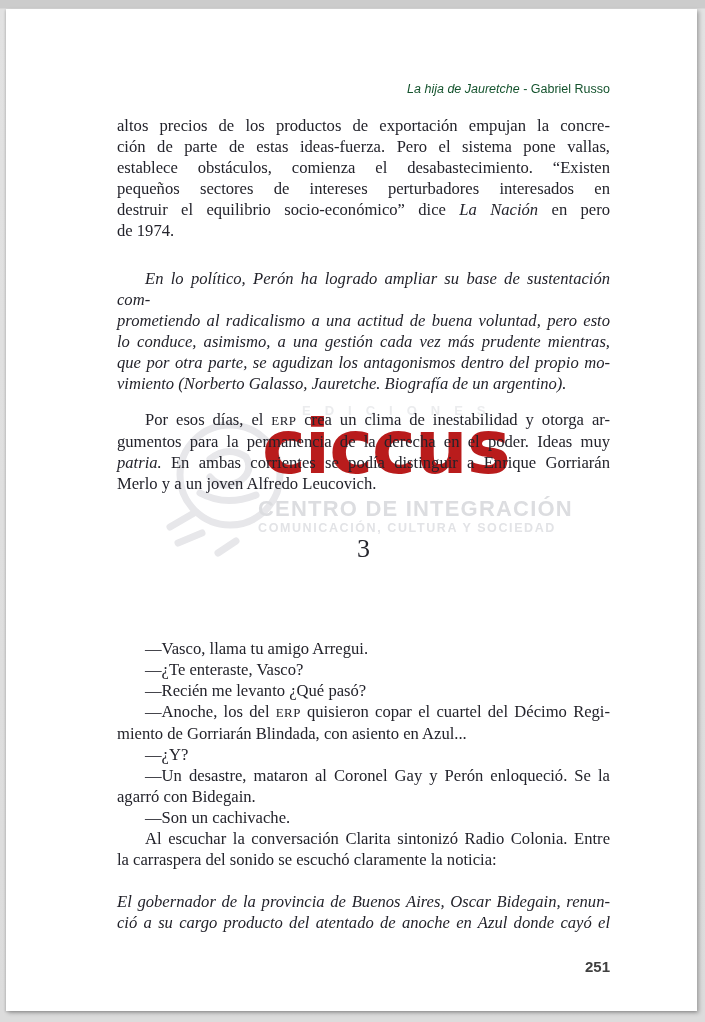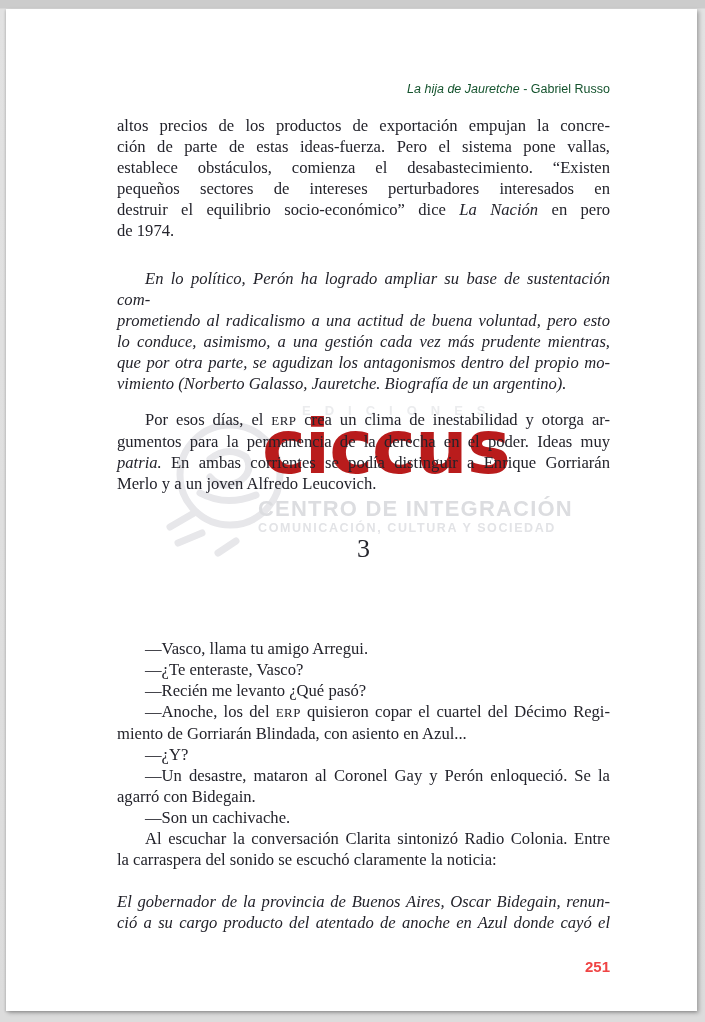--- a/index.html
+++ b/index.html
@@ -78,21 +78,21 @@
     margin-top:40px; margin-bottom:74px;
     text-align:center; font-size:26px; line-height:30px; color:#26262e;
     text-align-last:center;
   }
   .block[data-name="dialogue"] { margin-top:0; }
   .block[data-name="quote-radio"] { font-style:italic; margin-top:21px; }
   
   .page-number {
     position:absolute; top:949px; right:87px;
     font-family:"Liberation Sans", sans-serif;
-    font-size:15px; font-weight:bold; color:#ef4444;
+    font-size:15px; font-weight:bold; color:#404040;
     z-index:2;
   }
 </style>
 </head>
 <body>
 
 <div class="backdrop" data-name="scan-backdrop"></div>
 
 <div class="page" data-name="book-page">
 

